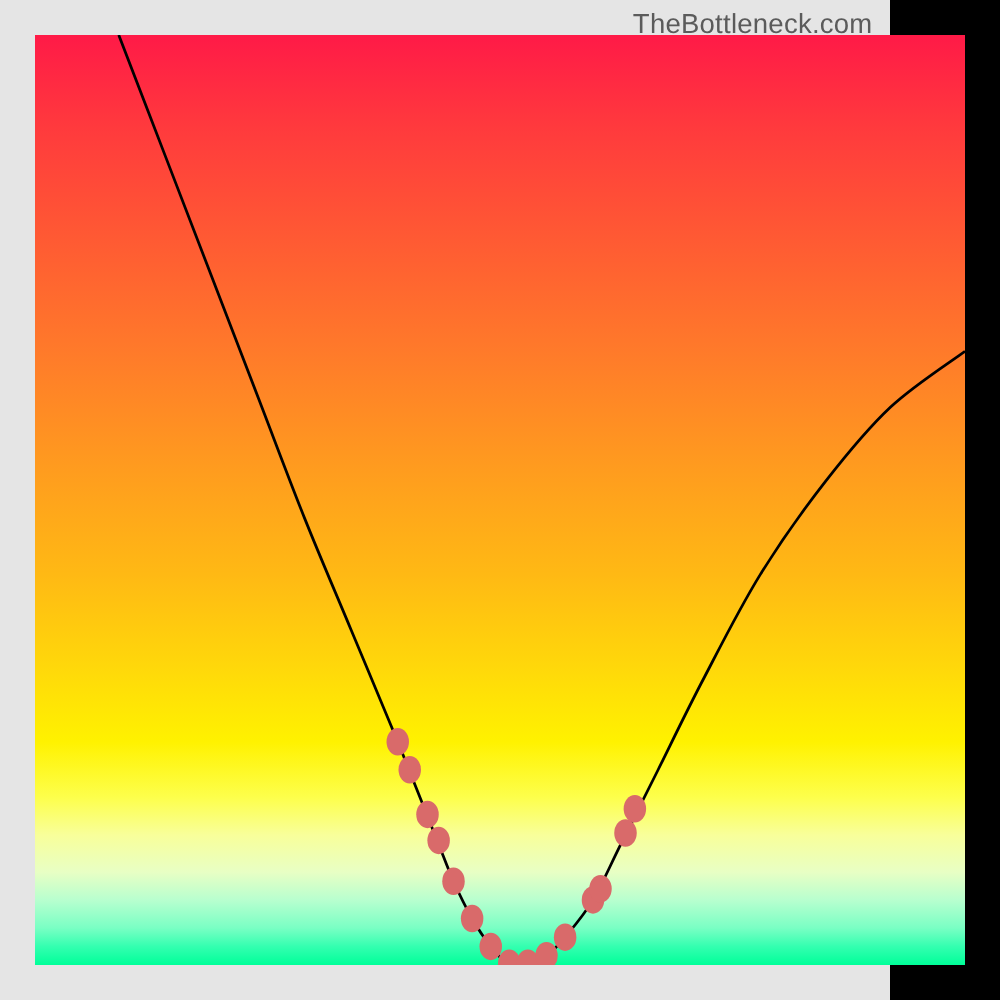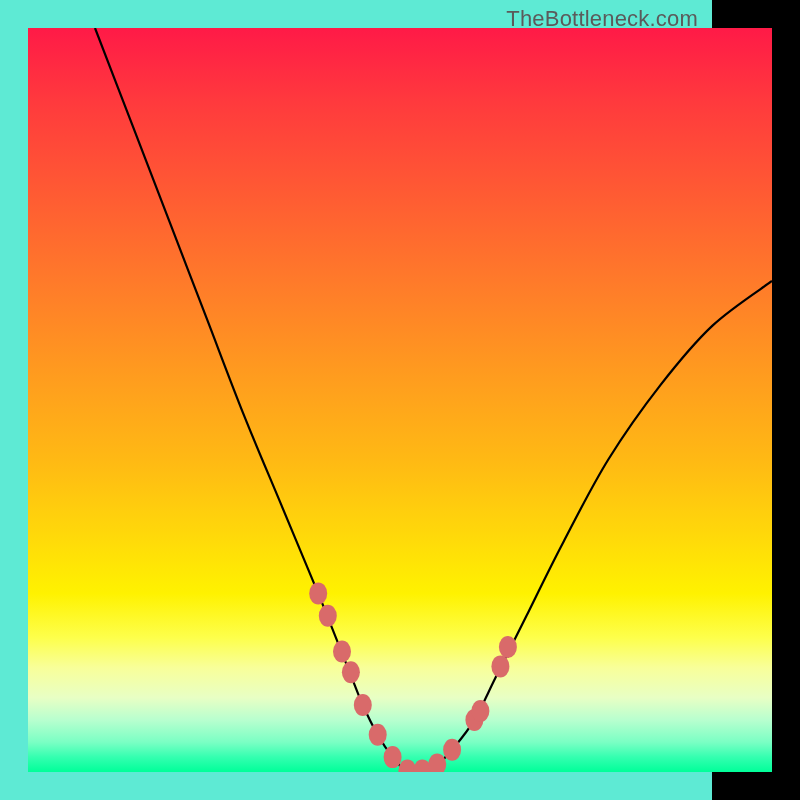--- a/index.html
+++ b/index.html
@@ -9,21 +9,21 @@
     height: 800px;
     overflow: hidden;
     background: #000;
     font-family: Arial, Helvetica, sans-serif;
   }
   .frame {
     position: absolute;
     left: 0; top: 0;
     width: 712px;
     height: 800px;
-    background: #5eead4;
+    background: #e5e5e5;
   }
   .plot {
     position: absolute;
     left: 28px;
     top: 28px;
     width: 744px;
     height: 744px;
     overflow: hidden;
   }
   .gradient {

